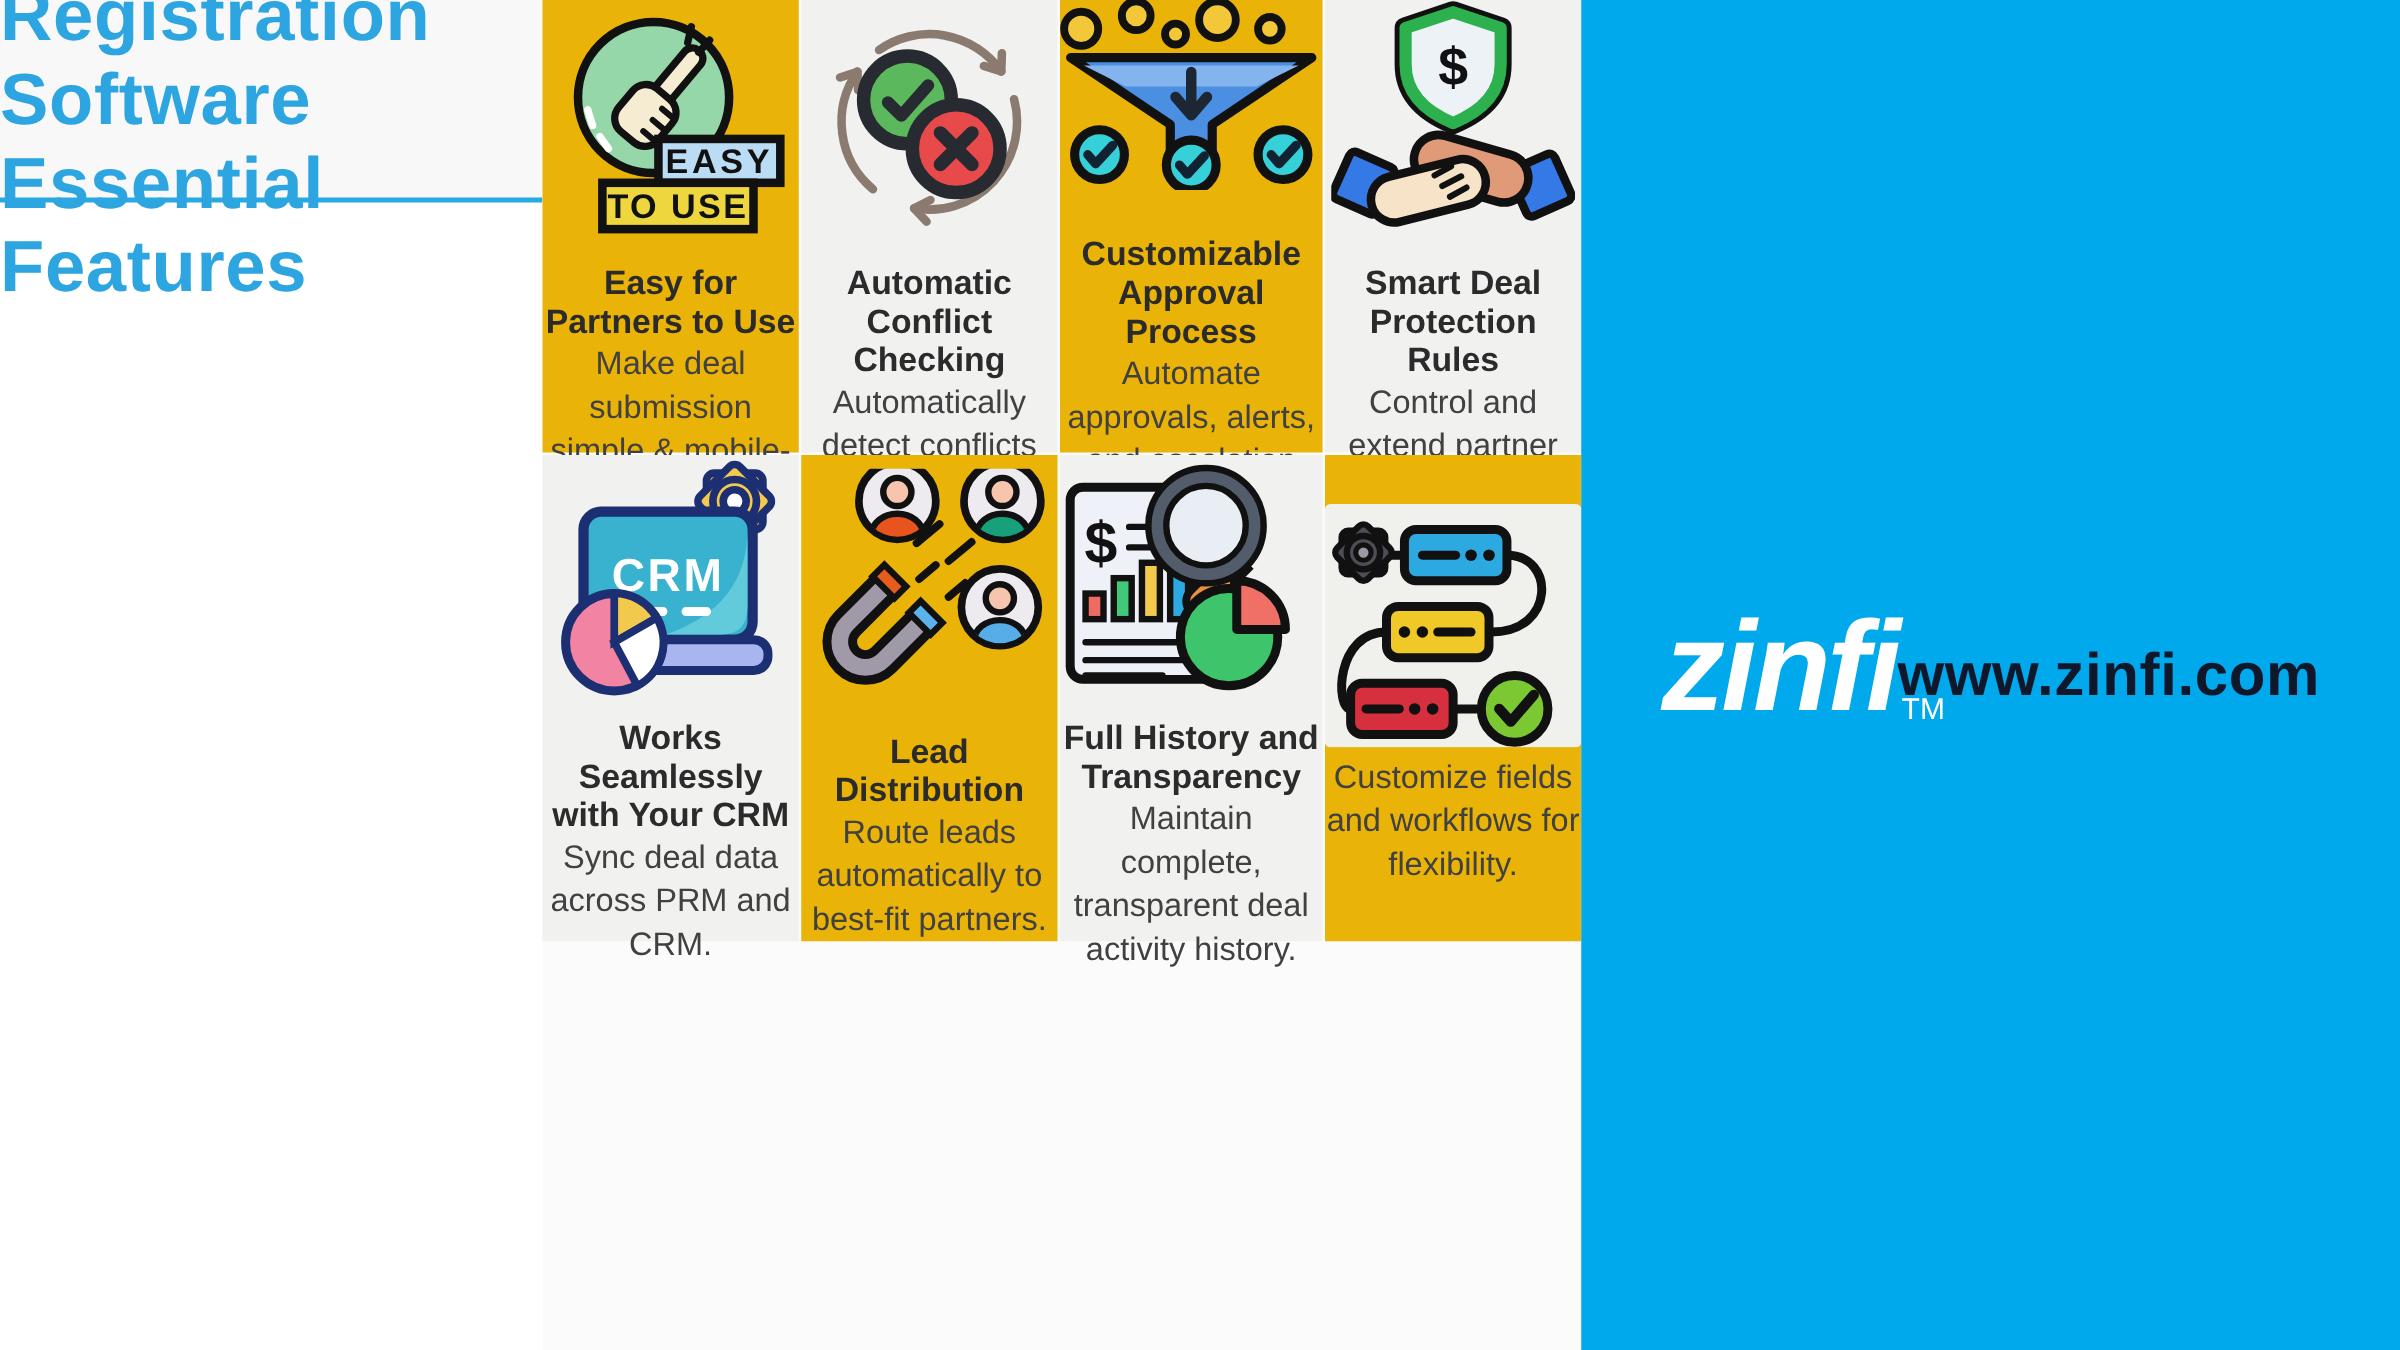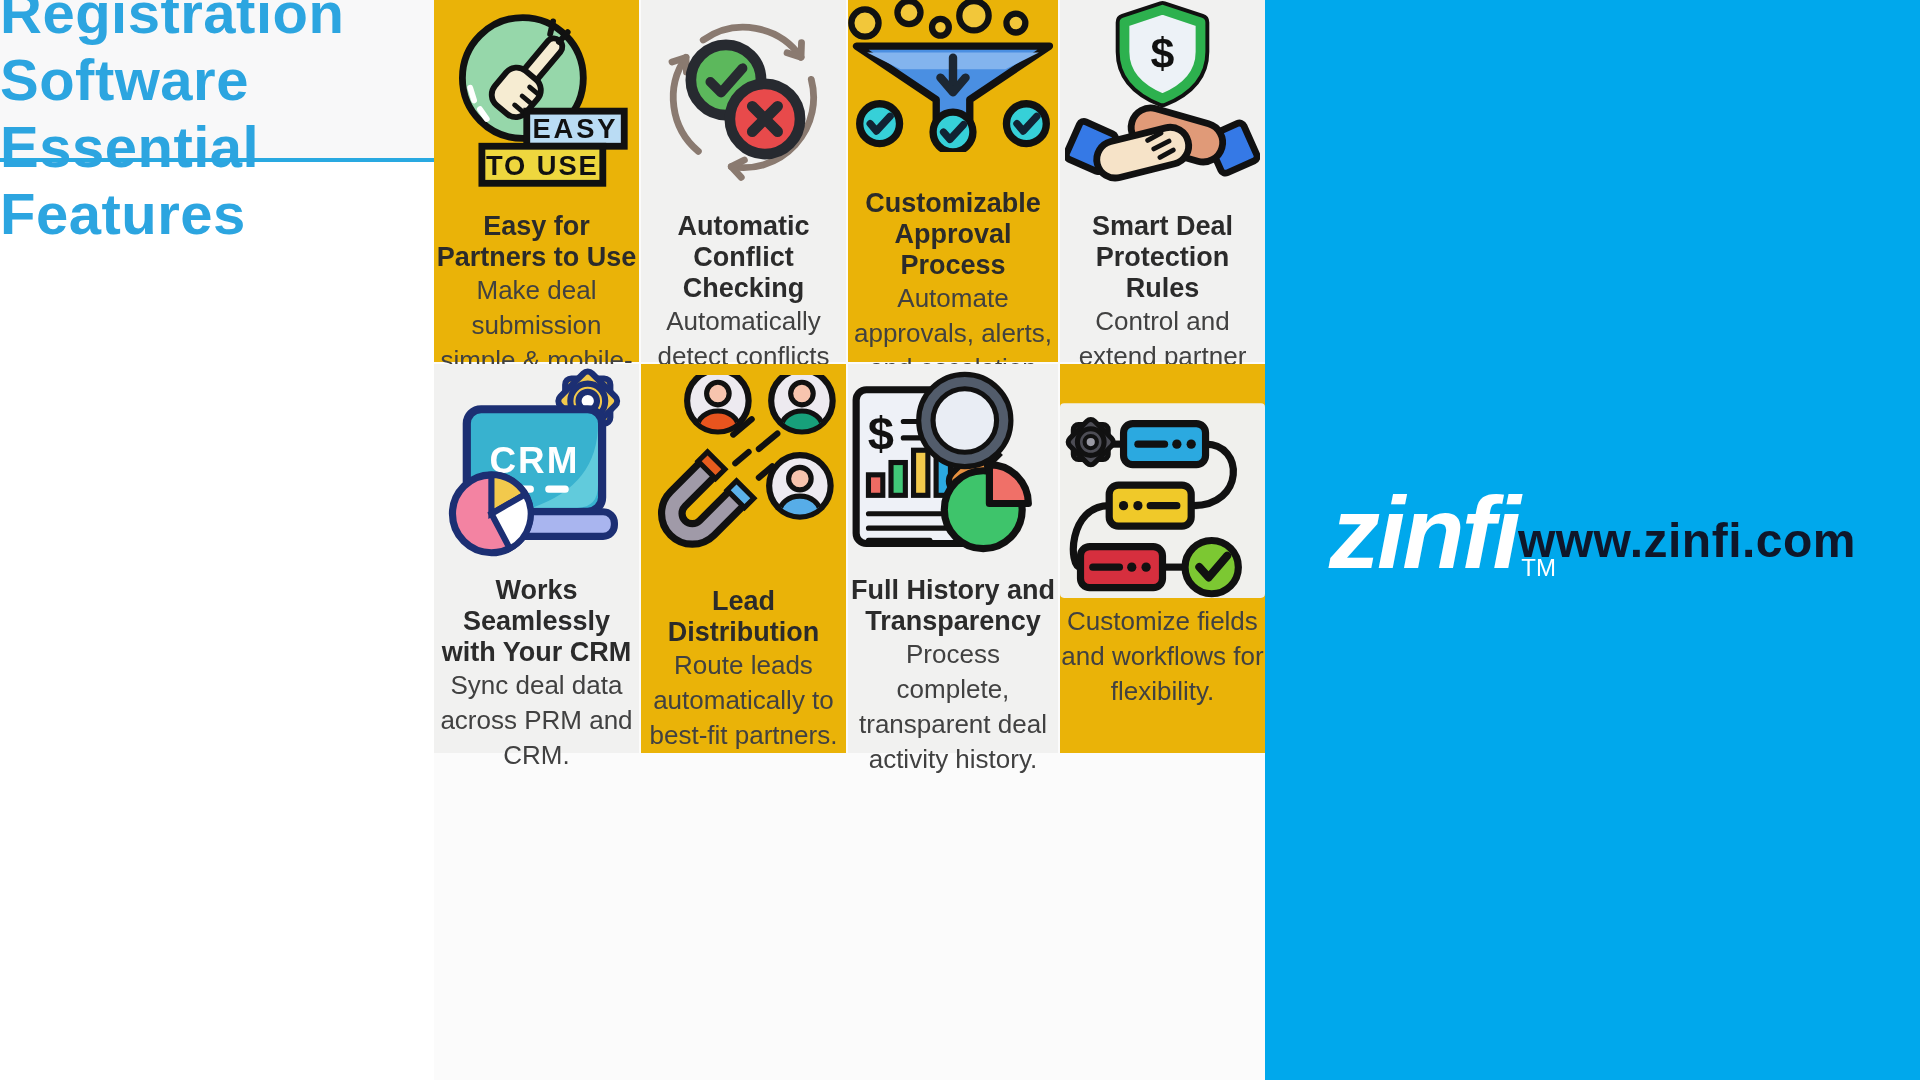--- a/index.html
+++ b/index.html
@@ -238,21 +238,21 @@
             <rect x="128" y="97" width="24" height="42" rx="11" fill="#e8913f" stroke="#111" stroke-width="6"></rect>
           </g>
           <circle cx="112" cy="55" r="38" fill="#e9edf4" stroke="#525c6b" stroke-width="14"></circle>
           <circle cx="112" cy="55" r="45" fill="none" stroke="#111" stroke-width="5"></circle>
           <circle cx="112" cy="55" r="31" fill="none" stroke="#111" stroke-width="5"></circle>
           <circle cx="130" cy="142" r="38" fill="#3ec46b" stroke="#111" stroke-width="7"></circle>
           <path d="M136 136 L136 98 A38 38 0 0 1 174 136 Z" fill="#f07068" stroke="#111" stroke-width="7" stroke-linejoin="round"></path>
         </svg>
       </div>
       <div class="f-title">Full History and Transparency</div>
-      <div class="desc">Process complete, transparent deal activity history.</div>
+      <div class="desc">Maintain complete, transparent deal activity history.</div>
     </div>
 
     <div class="card dark">
       <div class="icon-wrap">
         <svg width="205" height="195" viewBox="0 0 200 190">
           <rect x="0" y="0" width="200" height="190" rx="4" fill="#f0f0ed"></rect>
           <g stroke="#111" stroke-width="7" fill="none">
             <path d="M48 40 H62"></path>
             <path d="M142 40 C180 40 180 100 130 100"></path>
             <path d="M48 100 C8 100 8 160 20 160"></path>

